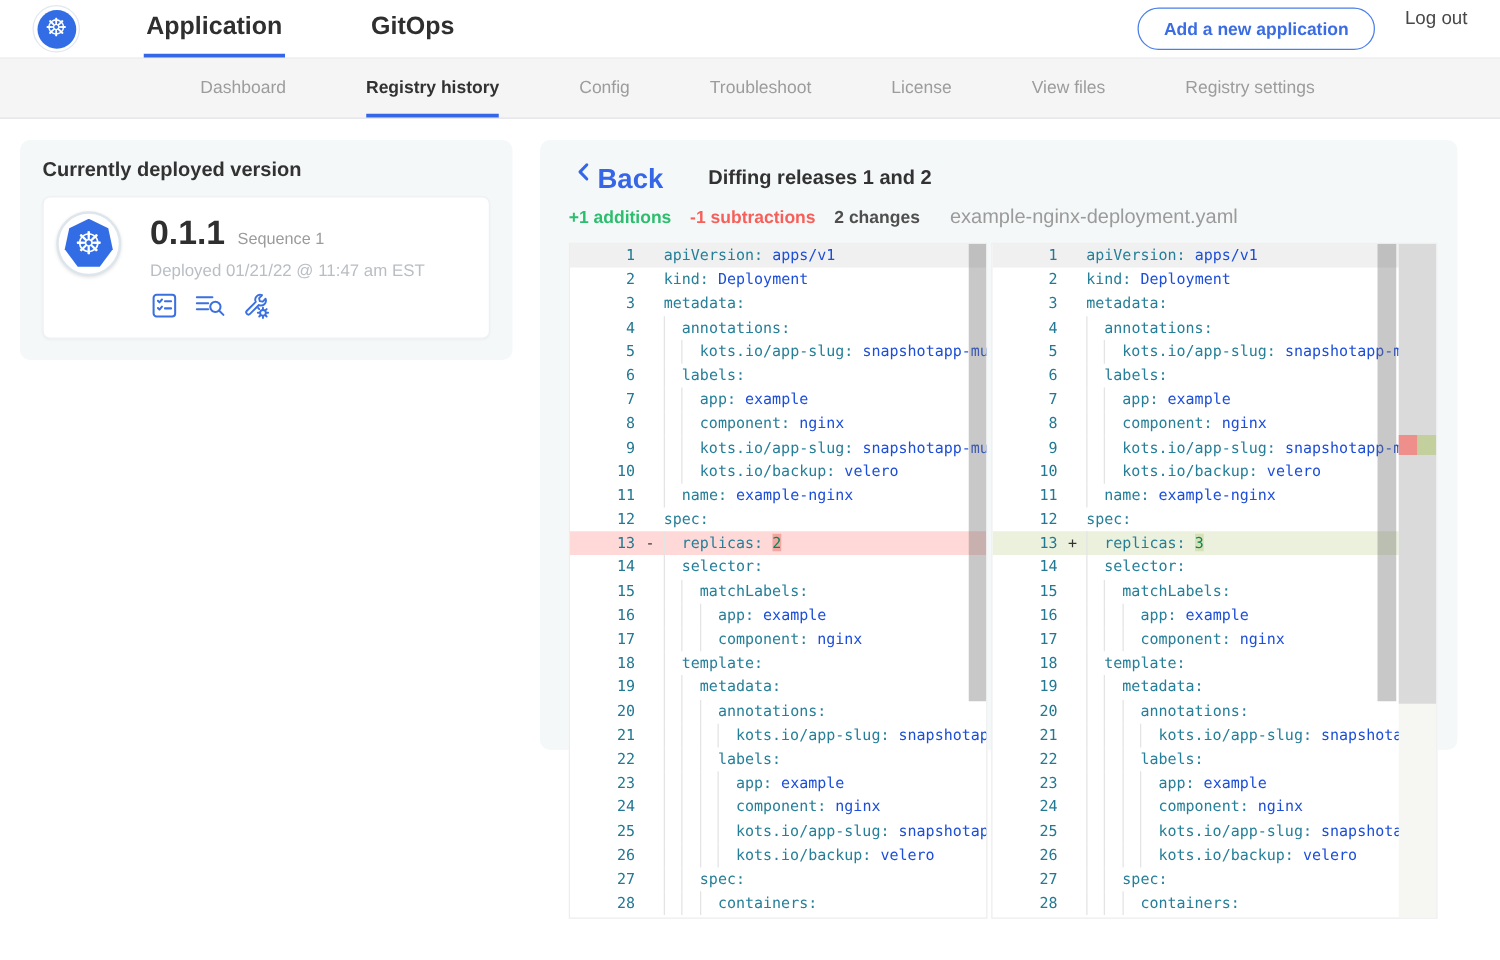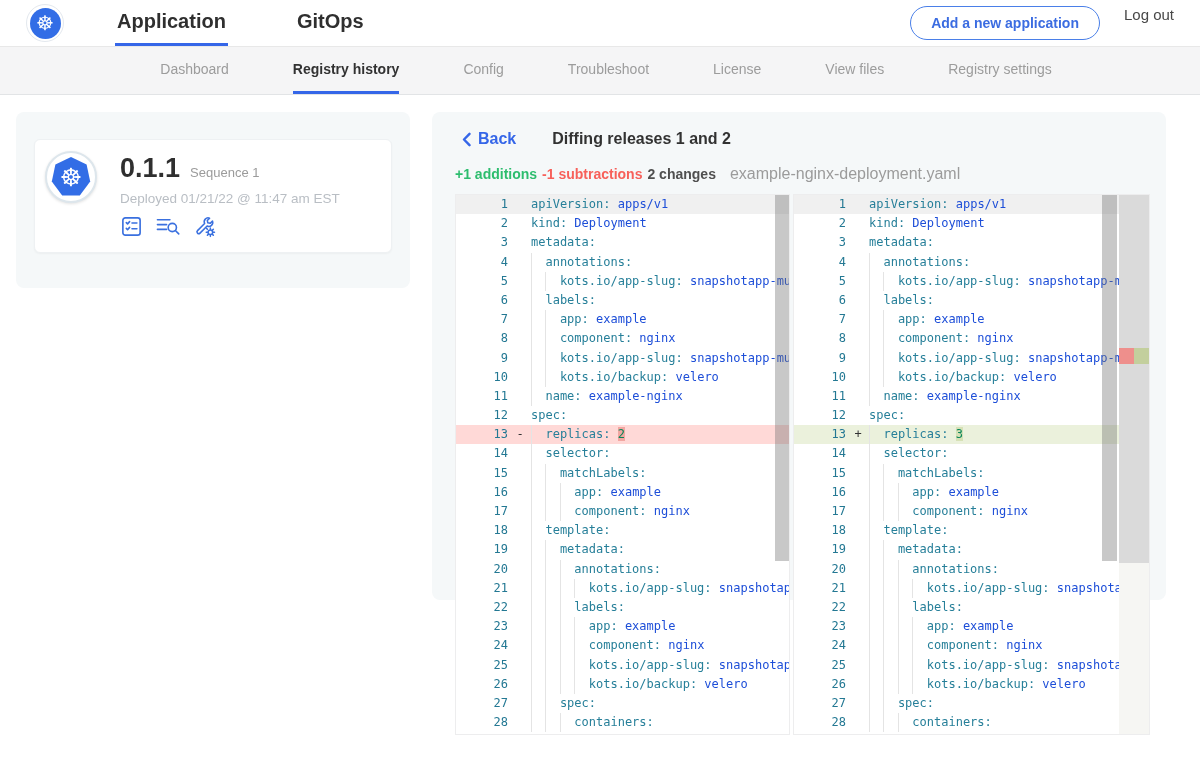--- a/index.html
+++ b/index.html
@@ -46,24 +46,24 @@
   .version-row { display:flex; align-items:baseline; gap:10px; }
   .version-num { font-size:27px; font-weight:700; color:#2f2f2f; }
   .sequence { font-size:13px; color:#9b9b9b; }
   .deployed-ts { margin-top:7px; font-size:13.5px; color:#b9bec4; }
   .action-icons { margin-top:9px; display:flex; align-items:center; gap:12px; }
   .action-icons svg { cursor:pointer; }
 
   
   .diff-card { position:relative; flex:1; height:488px; background:#f5f8f9; border-radius:8px; }
   .diff-header { position:absolute; left:30px; top:18px; display:flex; align-items:center; }
-  .back-link { display:flex; align-items:center; gap:7px; color:#3566e8; font-size:16px;
+  .back-link { display:flex; gap:7px; color:#3566e8; font-size:22px;
     font-weight:700; cursor:pointer; }
   .diff-title { margin-left:36px; font-size:16px; font-weight:700; color:#323232; }
-  .diff-stats { position:absolute; left:23px; top:53px; display:flex; align-items:baseline; gap:5px;
+  .diff-stats { position:absolute; left:23px; top:53px; display:flex; align-items:baseline; gap:15px;
     font-size:14px; font-weight:700; }
   .stat-add { color:#2dbd6e; }
   .stat-sub { color:#f7605a; }
   .stat-chg { color:#4f4f4f; }
   .stat-file { margin-left:9px; font-size:16px; font-weight:400; color:#9b9b9b; }
 
   
   .panes { position:absolute; left:23px; top:82px; display:flex; gap:3px; }
   .pane { position:relative; overflow:hidden; background:#fff; height:541px;
     border:1px solid #ededee; font-family:"DejaVu Sans Mono", monospace; font-size:12px; }
@@ -117,20 +117,21 @@
   <div class="subnav-tab">Config</div>
   <div class="subnav-tab">Troubleshoot</div>
   <div class="subnav-tab">License</div>
   <div class="subnav-tab">View files</div>
   <div class="subnav-tab">Registry settings</div>
 </div>
 
 <div class="content">
 
   <div class="deployed-card">
+    <div class="deployed-title">Currently deployed version</div>
     <div class="version-inner">
       <div class="k8s-circle">
         <div class="hept">☸</div>
       </div>
       <div class="version-col">
         <div class="version-row">
           <span class="version-num">0.1.1</span>
           <span class="sequence">Sequence 1</span>
         </div>
         <div class="deployed-ts">Deployed 01/21/22 @ 11:47 am EST</div>

